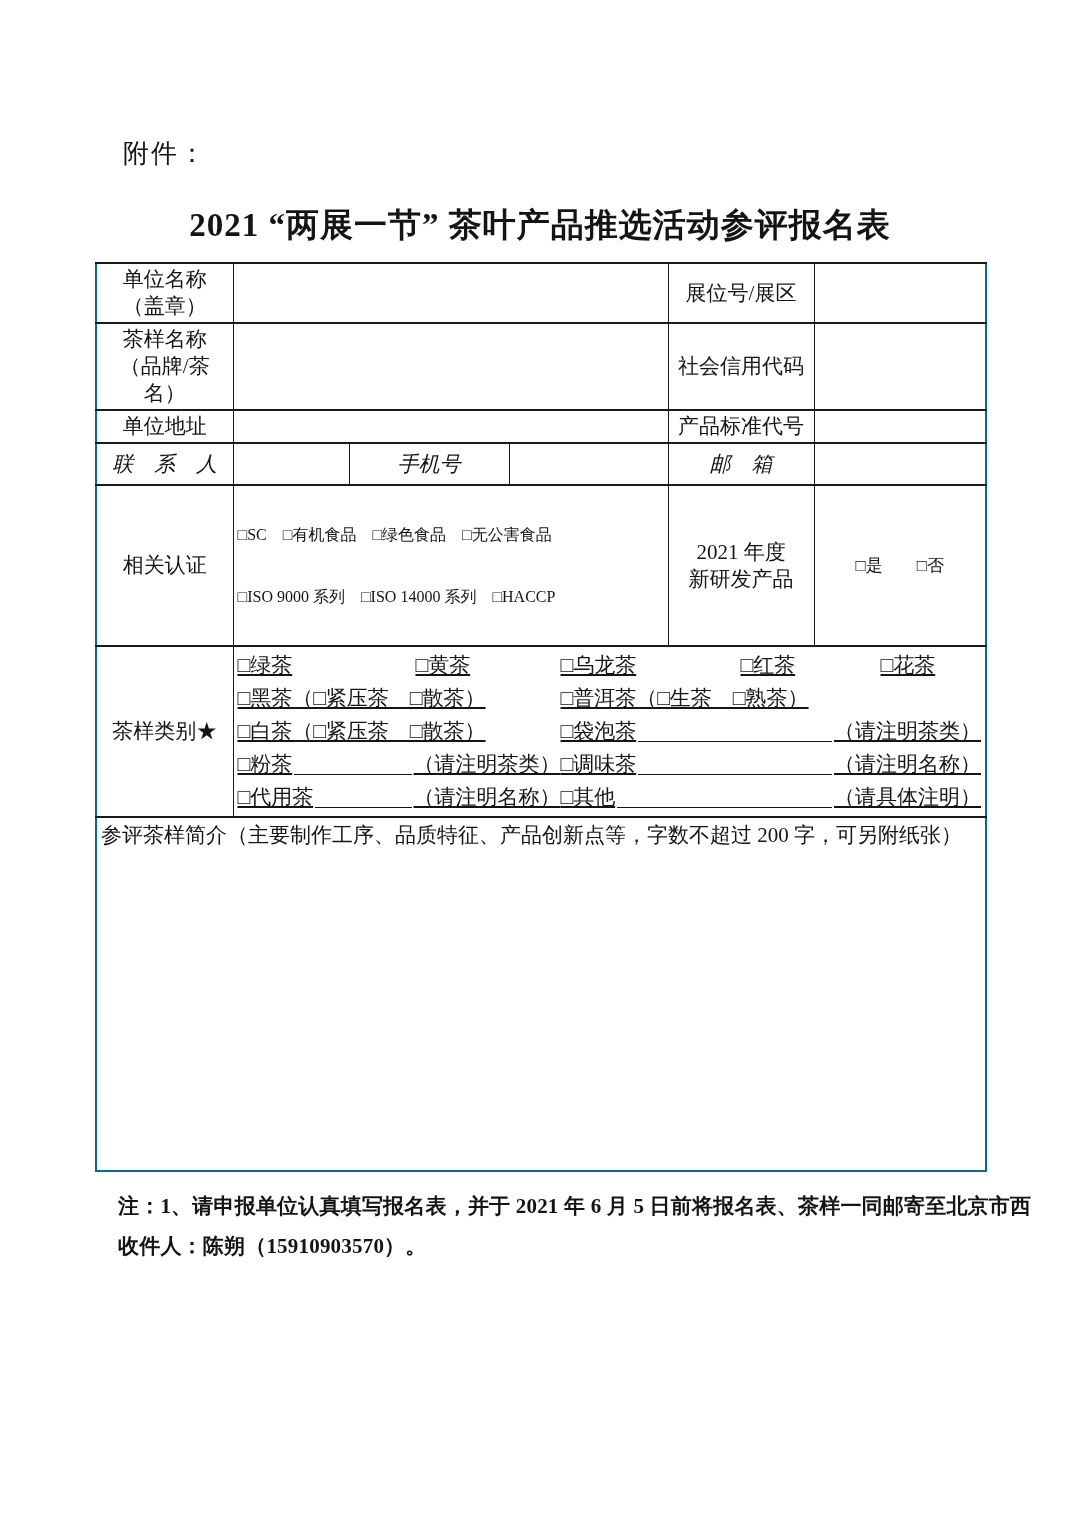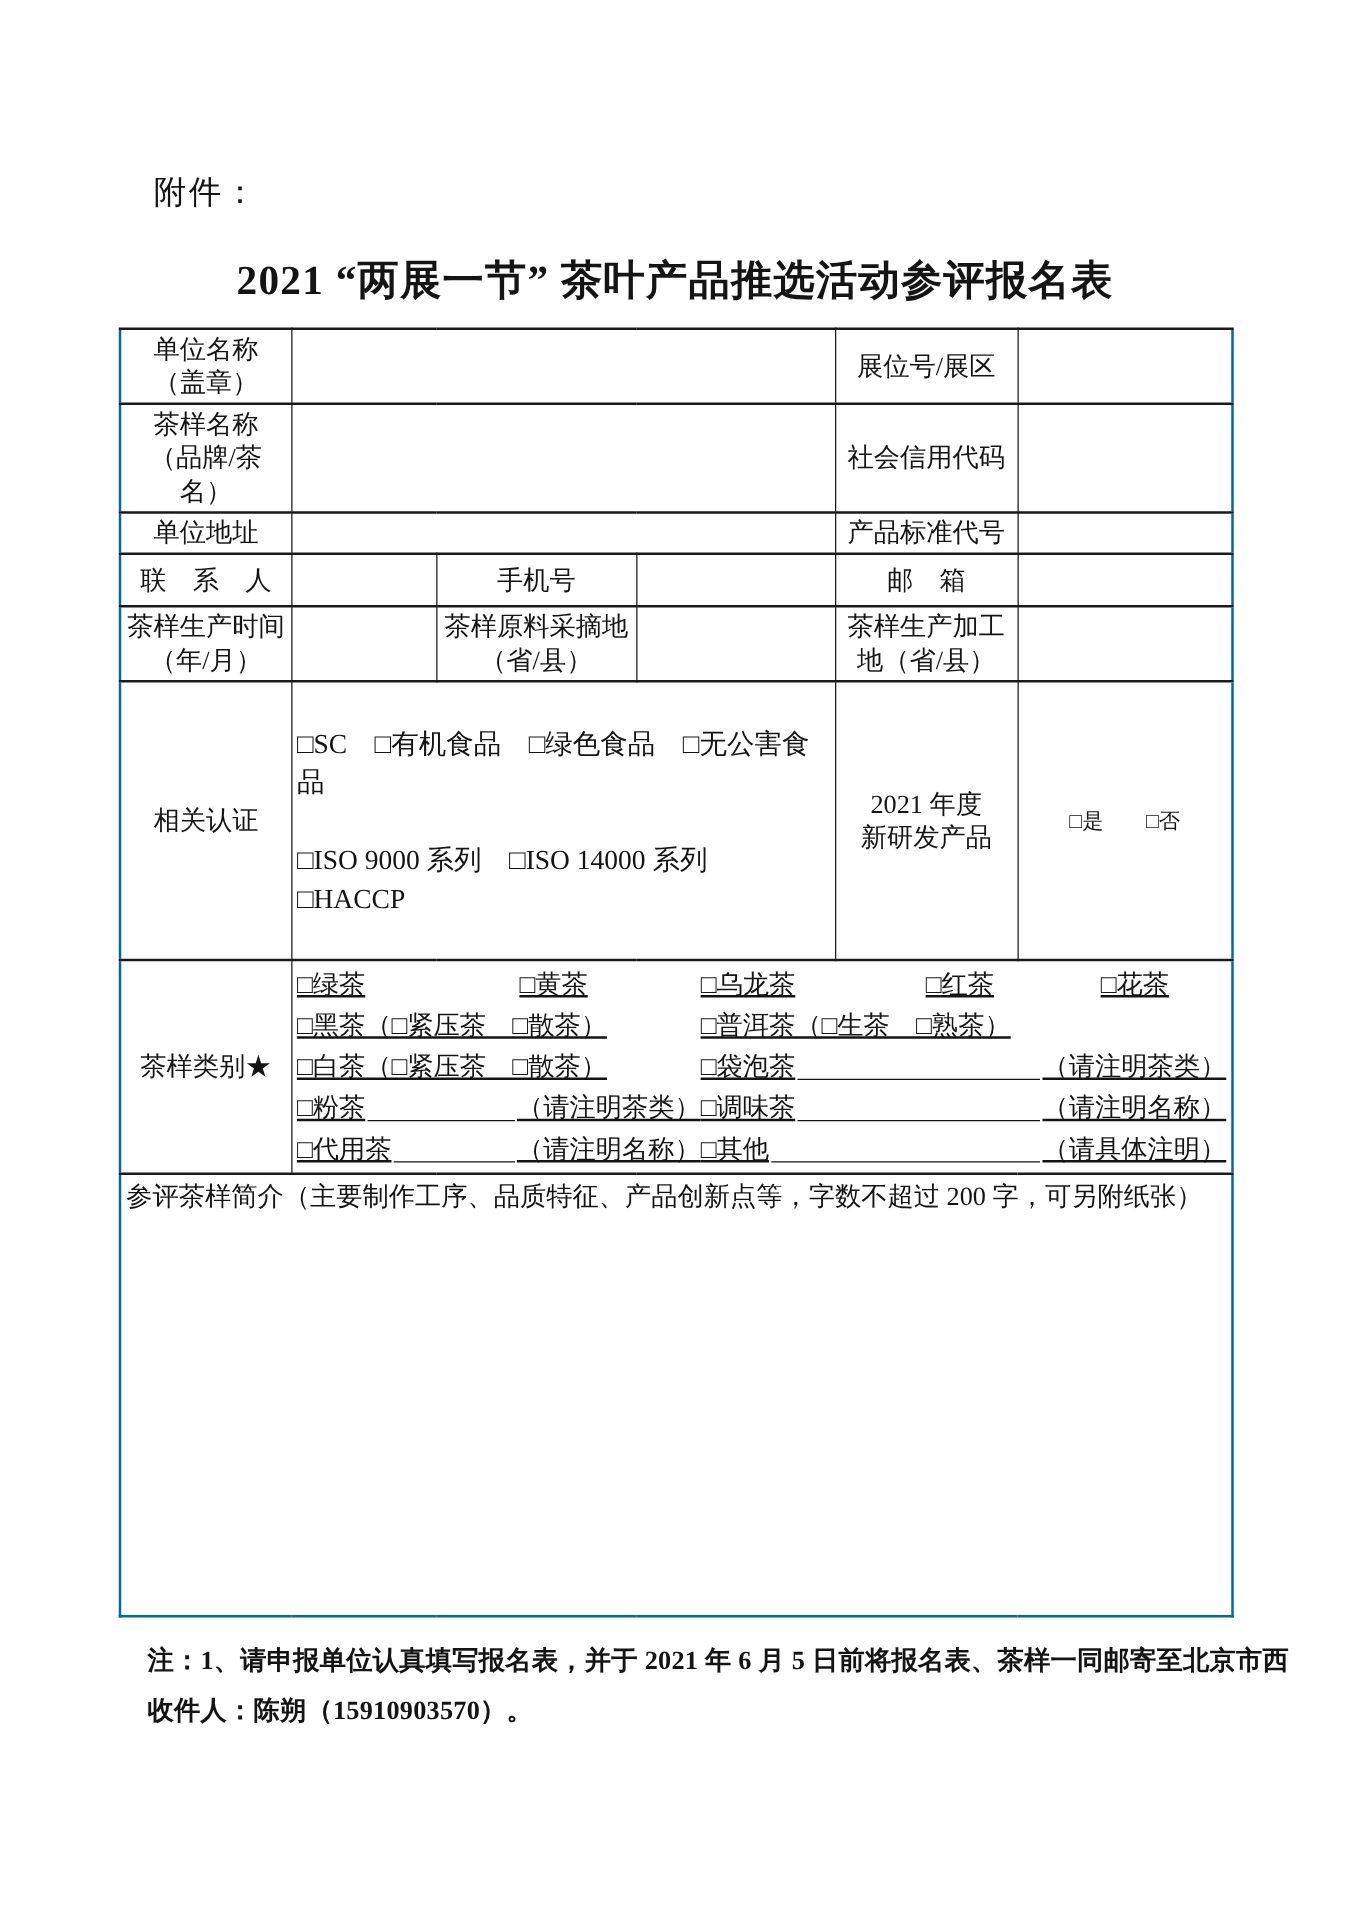--- a/index.html
+++ b/index.html
@@ -38,29 +38,29 @@
   td.lbl {
     text-align:center; vertical-align:middle;
     font-size:21px; line-height:27px;
     white-space:pre-line;
   }
   td.inp { background:#ffffff; }
 
   tr.r1 { height:59px; }
   tr.r2 { height:57px; }
   tr.r3 { height:26px; }
-  tr.r4 { height:42px; }
+  tr.r4 { height:42px;font-style:italic; }
   tr.r5 { height:55px; }
   tr.r6 { height:59px; }
   tr.r7 { height:66px; }
   tr.r8 { height:170px; }
   tr.r9 { height:354px; }
 
   td.cert {
-    font-size:22px; line-height:31px;
+    font-size:16px; line-height:31px;
     padding-left:9px; vertical-align:middle;
     white-space:pre-line;
     margin-top:20px;
   }
   td.yesno { text-align:center; font-size:17px; white-space:pre-line; }
 
   td.category-cell { padding:4px 8px 4px 10px; vertical-align:middle; font-size:21px; }
   .cat-line { height:33px; line-height:33px; white-space:pre-line;text-decoration:underline; }
   .cat-grid5 { display:grid; grid-template-columns:178px 145px 180px 140px auto; }
   .cat-2col  { display:grid; grid-template-columns:323px auto; }
@@ -131,31 +131,20 @@
 
     <tr class="r4">
       <td class="lbl">联　系　人</td>
       <td class="inp"></td>
       <td class="lbl">手机号</td>
       <td class="inp"></td>
       <td class="lbl">邮　箱</td>
       <td class="inp"></td>
     </tr>
 
-    <tr class="r5">
-      <td class="lbl">茶样生产时间
-（年/月）</td>
-      <td class="inp"></td>
-      <td class="lbl">茶样原料采摘地
-（省/县）</td>
-      <td class="inp"></td>
-      <td class="lbl">茶样生产加工
-地（省/县）</td>
-      <td class="inp"></td>
-    </tr>
 
 
     <tr class="r7">
       <td class="lbl">相关认证</td>
       <td class="cert" colspan="3">
         <div>□SC　□有机食品　□绿色食品　□无公害食品</div>
         <div>□ISO 9000 系列　□ISO 14000 系列　□HACCP</div>
       </td>
       <td class="lbl">2021 年度
 新研发产品</td>

